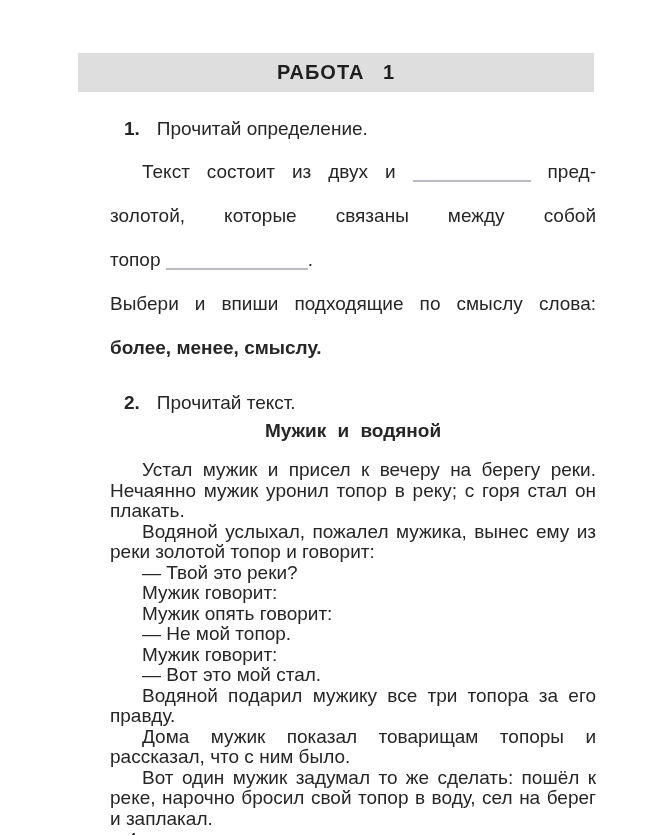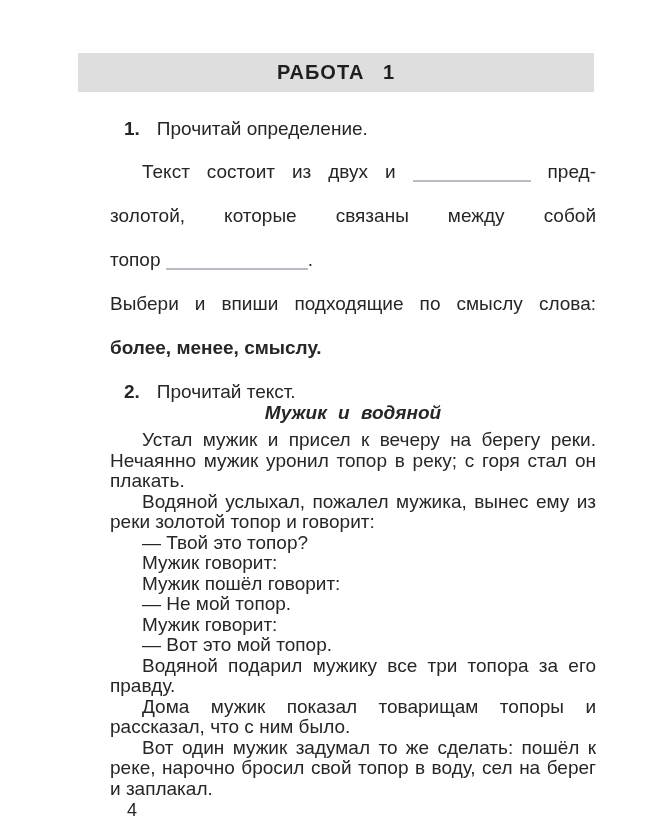--- a/index.html
+++ b/index.html
@@ -71,27 +71,27 @@
   }
   .blank-1 { width: 118px; }
   .blank-2 { width: 142px; }
   .hint {
     margin-top: 11px;
   }
   .hint-words {
     font-weight: 700;
   }
   .story-title {
+    margin-top: 7px;
     text-align: center;
     font-weight: 700;
     word-spacing: 6px;
-    font-style: italic;
   }
   .story {
-    margin-top: 7px;
+    margin-top: 19px;
   }
   .story p {
     text-align: justify;
     text-indent: 32px;
     line-height: 20.5px;
   }
   .page-number {
     padding-left: 17px;
     margin-top: 1px;
     line-height: 20px;
@@ -124,35 +124,35 @@
         <span>топор</span>
         <span class="blank blank-2"></span><span>.</span>
       </div>
     </div>
 
     <div class="hint">
       <div class="def-line justify-line">Выбери и впиши подходящие по смыслу слова:</div>
       <div class="def-line hint-words">более, менее, смыслу.</div>
     </div>
 
-    <div class="task-header" style="margin-top:22px;">
+    <div class="task-header" style="margin-top:33px;">
       <span class="task-number">2.</span><span>Прочитай текст.</span>
     </div>
 
     <div class="story-title">Мужик и водяной</div>
 
     <div class="story">
       <p>Устал мужик и присел к вечеру на берегу реки. Нечаянно мужик уронил топор в реку; с горя стал он плакать.</p>
       <p>Водяной услыхал, пожалел мужика, вынес ему из реки золотой топор и говорит:</p>
-      <p>— Твой это топор?</p>
+      <p>— Твой это реки?</p>
       <p>Мужик говорит:</p>
-      <p>Мужик пошёл говорит:</p>
+      <p>Мужик опять говорит:</p>
       <p>— Не мой топор.</p>
       <p>Мужик говорит:</p>
-      <p>— Вот это мой топор.</p>
+      <p>— Вот это мой стал.</p>
       <p>Водяной подарил мужику все три топора за его правду.</p>
       <p>Дома мужик показал товарищам топоры и рассказал, что с ним было.</p>
       <p>Вот один мужик задумал то же сделать: пошёл к реке, нарочно бросил свой топор в воду, сел на берег и заплакал.</p>
     </div>
 
     <div class="page-number">4</div>
 
   </div>
 
 </div>

